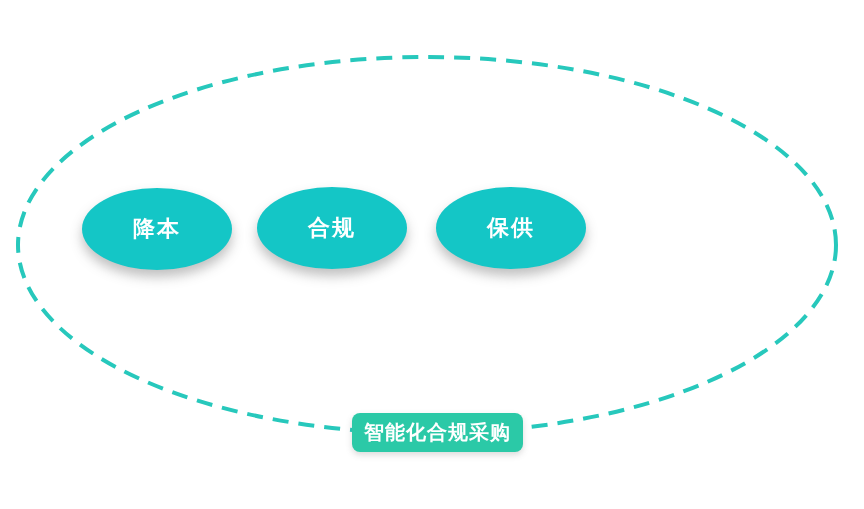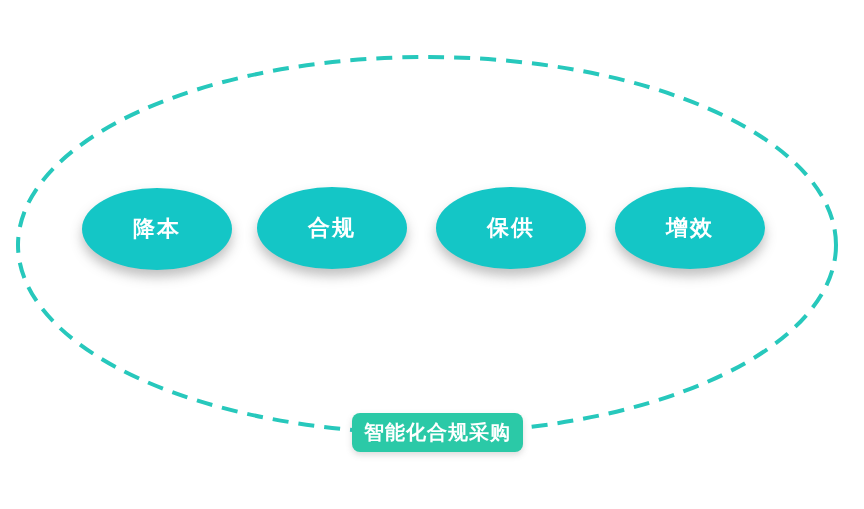--- a/index.html
+++ b/index.html
@@ -89,21 +89,18 @@
   </div>
 
   <div class="node node-3">
     <span>保供</span>
   </div>
 
   <div class="node node-2">
     <span>合规</span>
   </div>
 
-  <div class="node node-4">
-    <span>增效</span>
-  </div>
 
   <div class="bottom-label">
     <span>智能化合规采购</span>
   </div>
 
 </div>
 
 </body></html>

